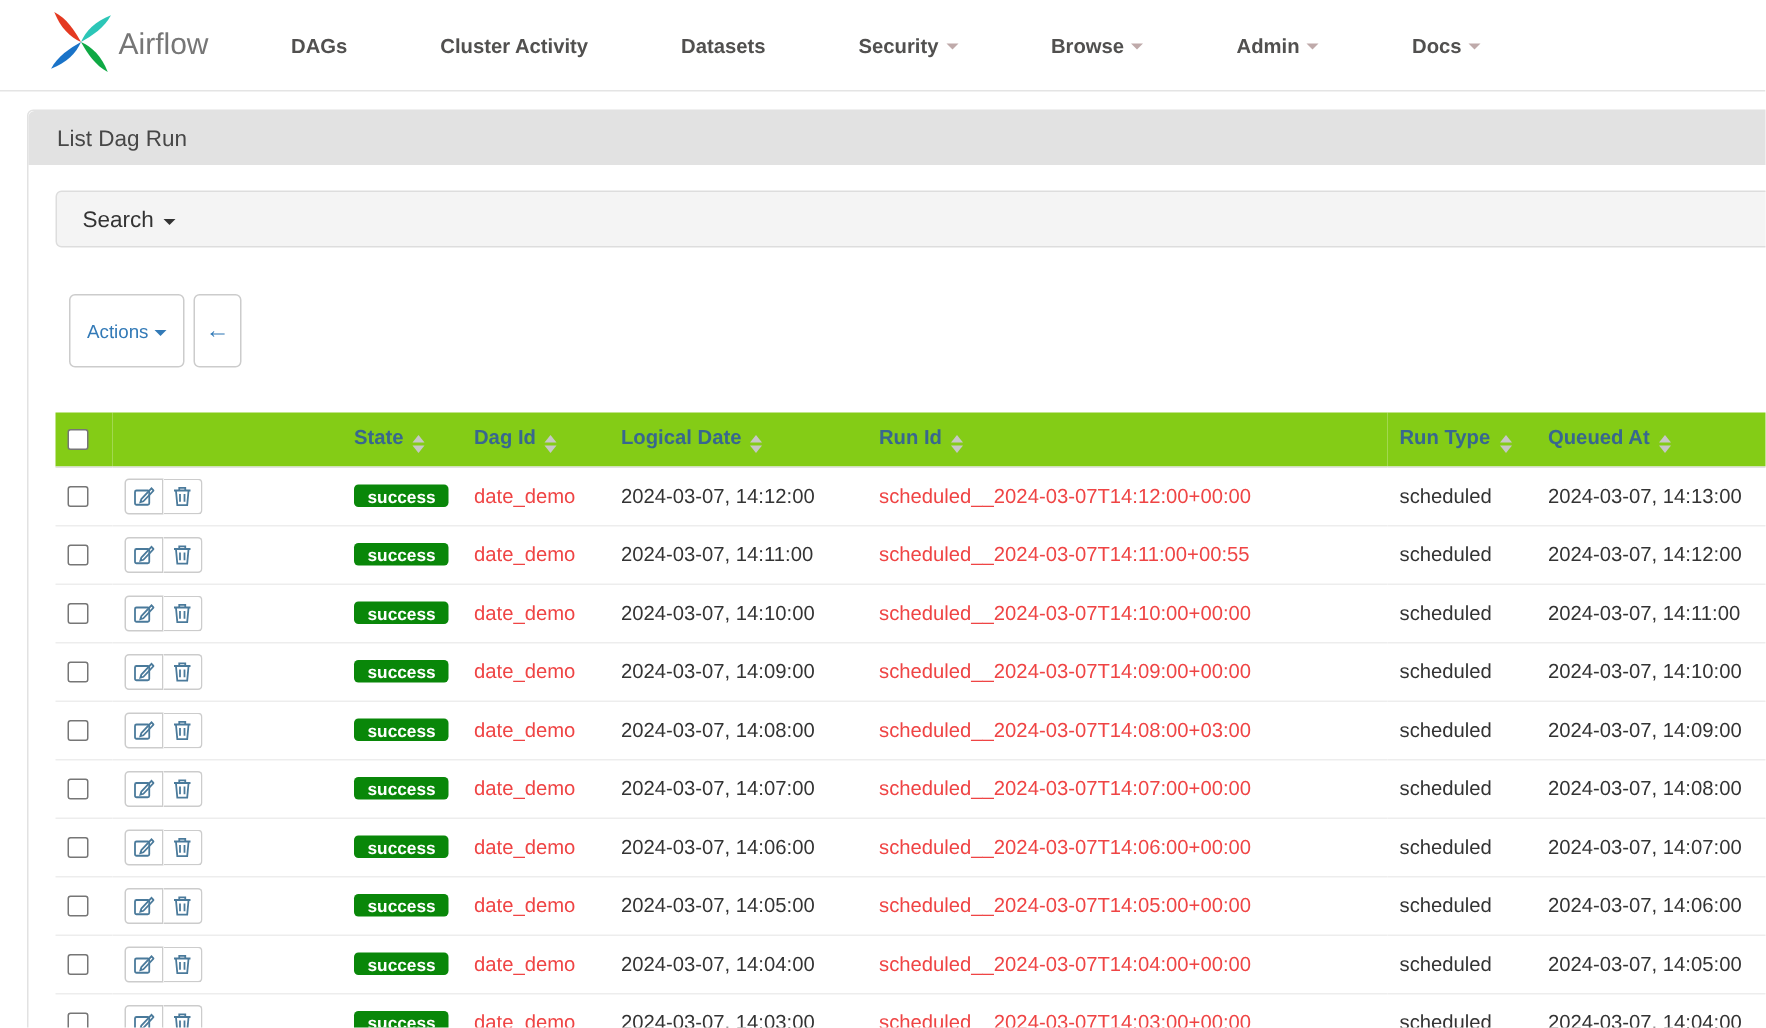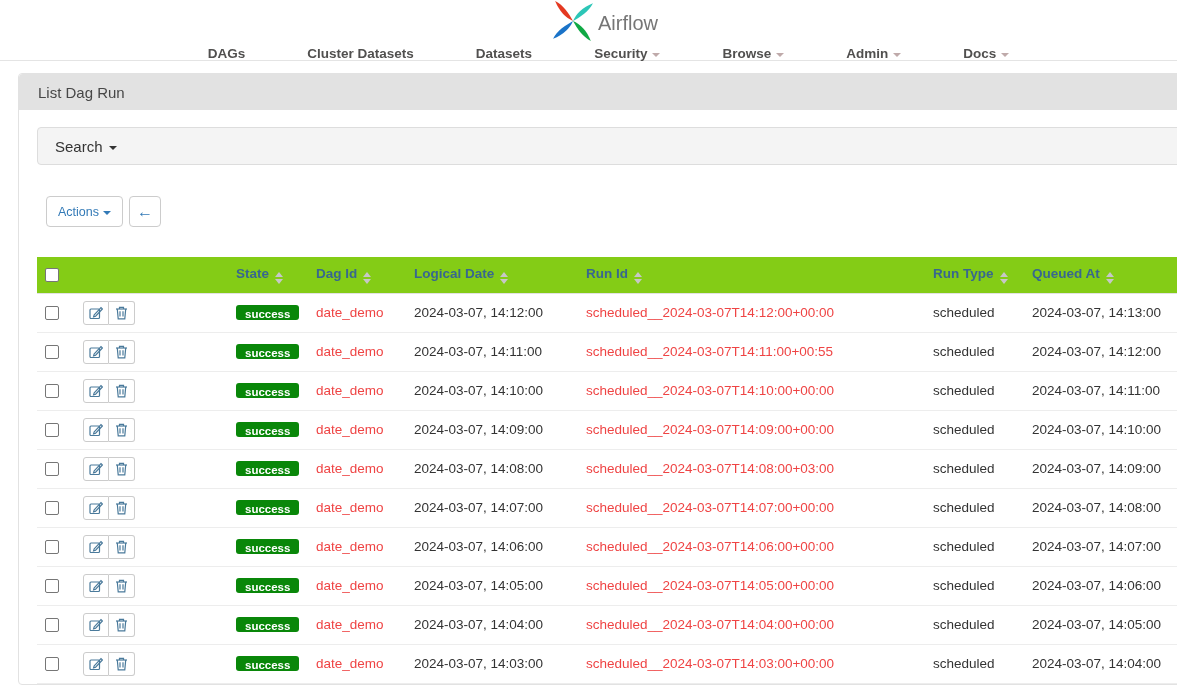--- a/index.html
+++ b/index.html
@@ -11,21 +11,20 @@
     position: relative;
   }
 
   
   .navbar {
     height: 61px;
     background: #fff;
     border-bottom: 1px solid #e4e4e4;
     display: flex;
     align-items: center;
-    flex-direction: column;
   }
   .brand {
     display: flex;
     align-items: center;
     margin-left: 33px;
     cursor: pointer;
   }
   .brand-logo { width: 42px; height: 42px; }
   .brand-text {
     font-size: 20px;
@@ -97,21 +96,21 @@
   }
 
   
   .toolbar { margin: 31px 0 0 9px; display: flex; align-items: center; }
   .btn {
     background: #fff;
     border: 1px solid #cccccc;
     border-radius: 4px;
     color: #337ab7;
     font-size: 12.5px;
-    height: 31px;
+    height: 49px;
     display: inline-flex;
     align-items: center;
     justify-content: center;
     padding: 0 11px;
     cursor: pointer;
   }
   .btn .caret-blue {
     display: inline-block;
     width: 0; height: 0;
     border-left: 4px solid transparent;
@@ -231,21 +230,21 @@
     </span>
     <span class="brand-text">Airflow</span>
   </div>
   <div class="nav-items" id="nav-items">
   <div class="nav-item">
     <span>DAGs</span>
 
   </div>
 
   <div class="nav-item">
-    <span>Cluster Datasets</span>
+    <span>Cluster Activity</span>
 
   </div>
 
   <div class="nav-item">
     <span>Datasets</span>
 
   </div>
 
   <div class="nav-item">
     <span>Security</span>

